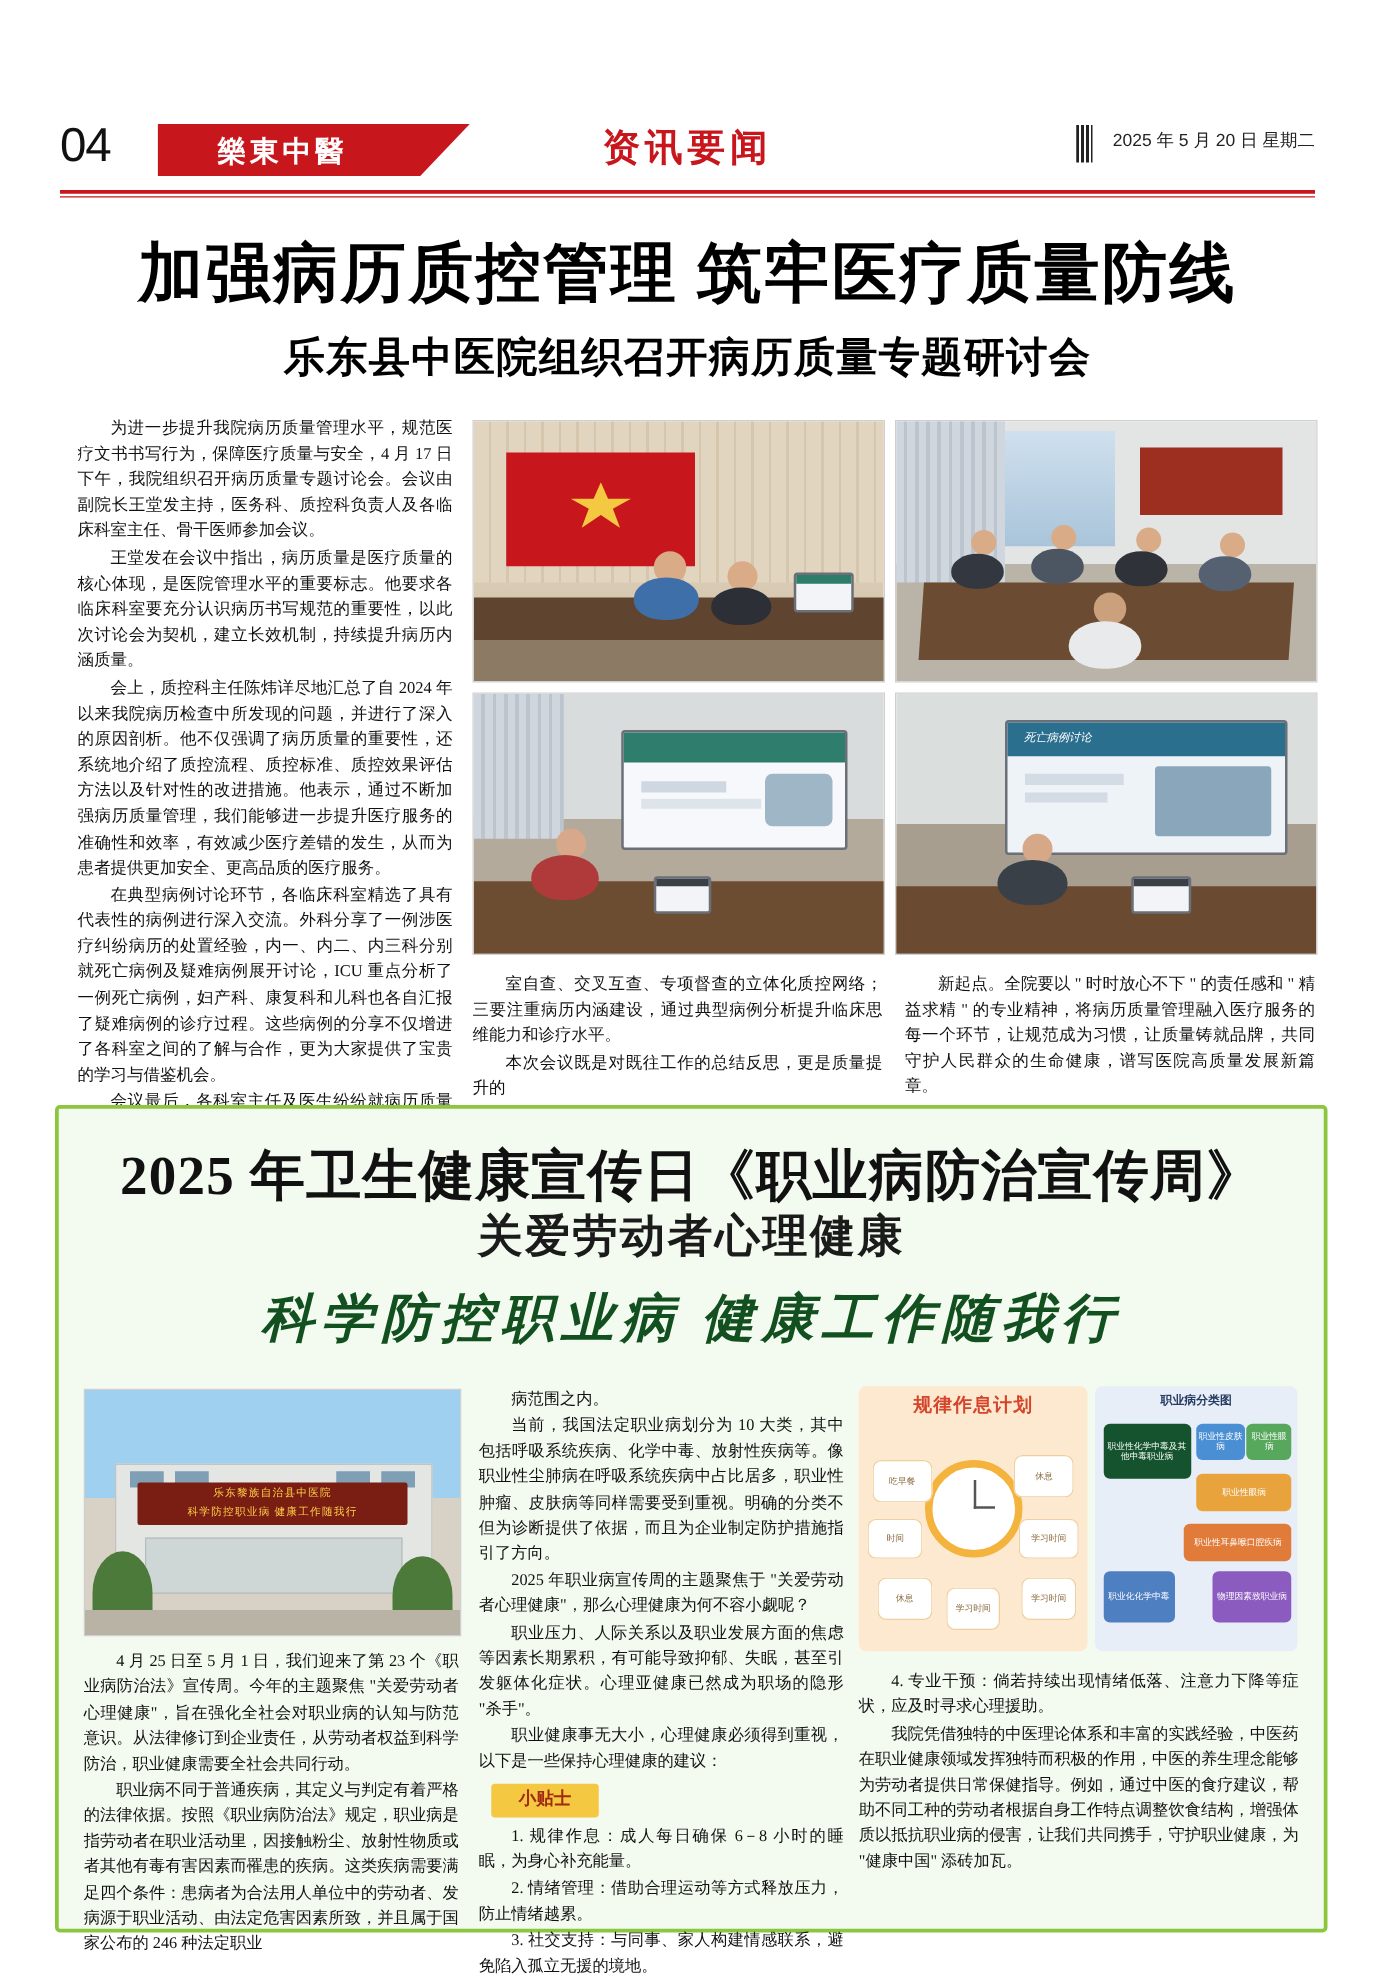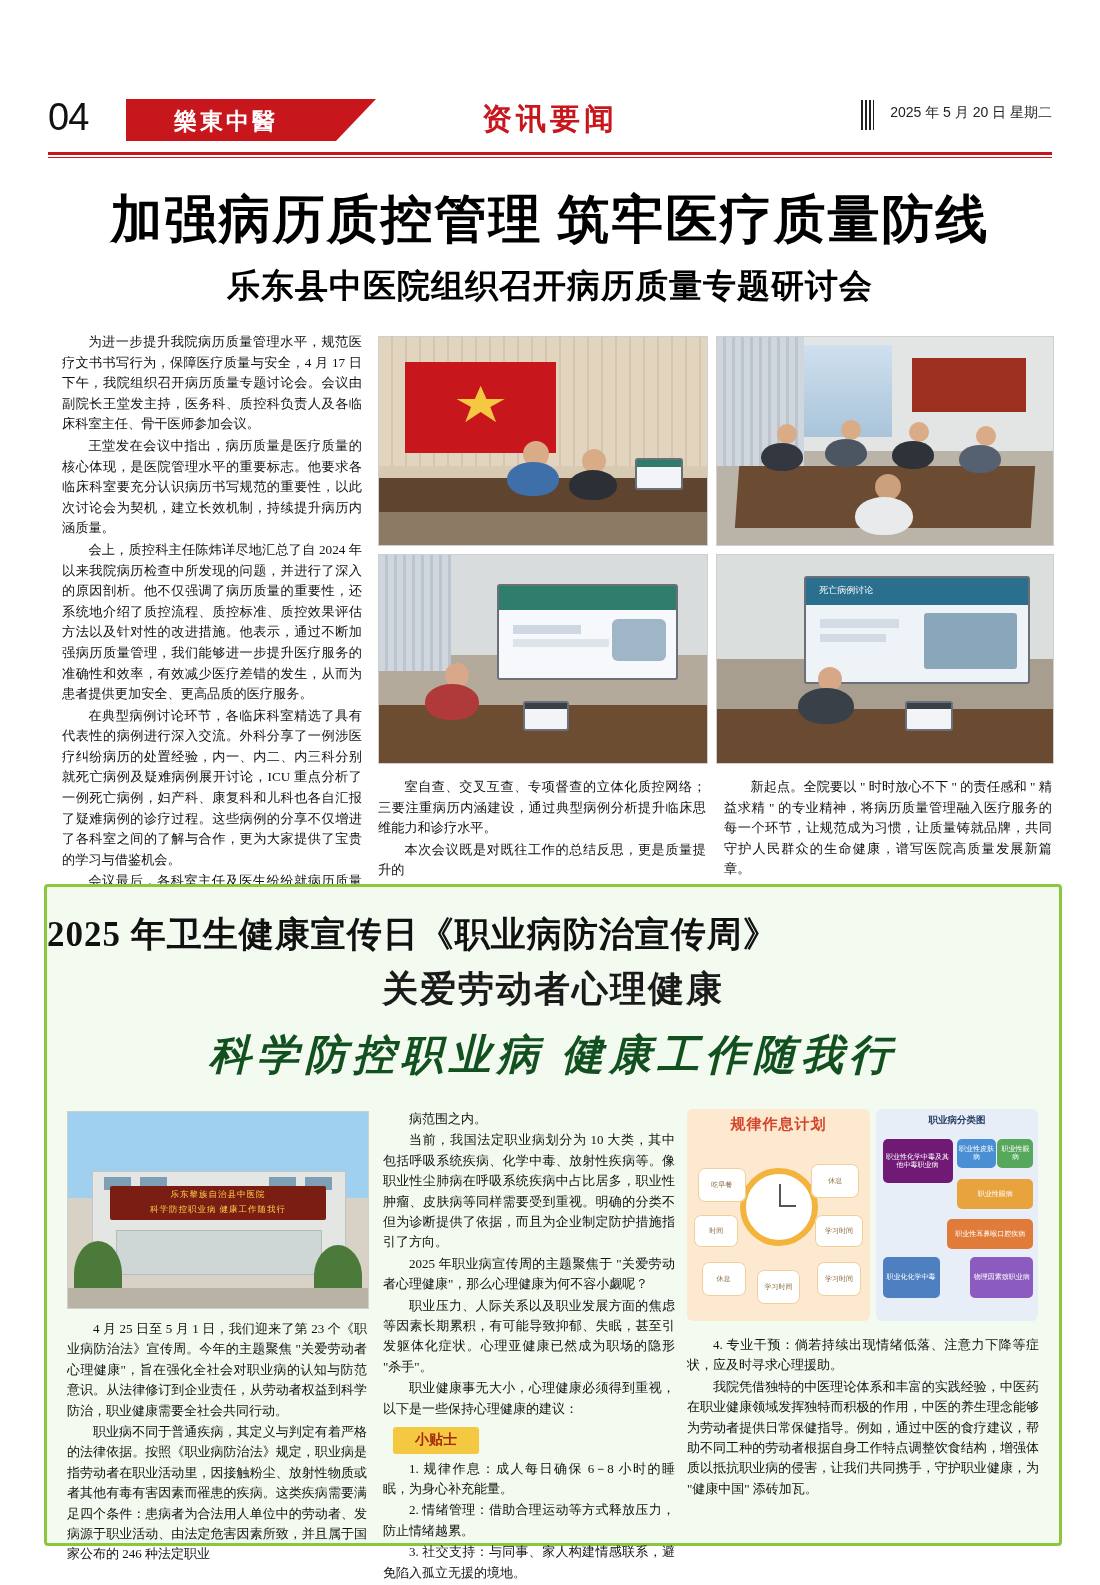--- a/index.html
+++ b/index.html
@@ -45,22 +45,22 @@
   .ph4{left:338px;top:218px;width:336px;height:208px;}
 
   .col2{position:absolute;left:378px;top:777px;width:328px;font-size:13.2px;line-height:20.6px;text-align:justify;}
   .col2 p{margin:0 0 1px 0;text-indent:2em;}
   .col3{position:absolute;left:724px;top:777px;width:328px;font-size:13.2px;line-height:20.6px;text-align:justify;}
   .col3 p{margin:0 0 1px 0;text-indent:2em;}
 
   
   .greenbox{position:absolute;left:44px;top:884px;width:1012px;height:656px;
      border:3px solid #8cc63f;background:#f3faf0;border-radius:4px;}
-  .gb-title1{position:absolute;left:0;top:24px;width:1012px;text-align:left;
-     font-size:35px;font-weight:bold;color:#111;letter-spacing:1px;}
+  .gb-title1{position:absolute;left:0;top:24px;width:1012px;text-align:center;
+     font-size:44px;font-weight:bold;color:#111;letter-spacing:1px;}
   .gb-title2{position:absolute;left:0;top:78px;width:1012px;text-align:center;
      font-size:36px;font-weight:bold;color:#1b1b1b;letter-spacing:2px;}
   .gb-title3{position:absolute;left:0;top:140px;width:1012px;text-align:center;
      font-size:42px;font-weight:bold;color:#12511f;letter-spacing:6px;
      font-style:italic;font-family:"Liberation Serif",serif;}
 
   .gb-photo{position:absolute;left:20px;top:224px;width:300px;height:196px;border:1px solid #cfcfcf;overflow:hidden;}
   .gb-col1{position:absolute;left:20px;top:432px;width:300px;font-size:13px;line-height:20.4px;text-align:justify;}
   .gb-col1 p{margin:0 0 1px 0;text-indent:2em;}
 
@@ -76,21 +76,21 @@
   
   .room{position:absolute;inset:0;}
   .rm-wall{position:absolute;inset:0;background:linear-gradient(180deg,#e7dccb 0%,#d9cbb4 60%,#cbbda6 100%);}
   .rm-panel{position:absolute;left:0;top:0;width:100%;height:62%;
      background:repeating-linear-gradient(90deg,#e2d5c0 0 12px,#d6c6ad 12px 14px);}
   .rm-banner{position:absolute;background:#c8161d;}
   .rm-table{position:absolute;background:#6f4f33;}
   .rm-floor{position:absolute;left:0;bottom:0;width:100%;height:26%;background:#9c8a74;}
   .person{position:absolute;border-radius:50% 50% 46% 46%;background:#4a4f58;}
   .head{position:absolute;border-radius:50%;background:#d9ab86;}
-  .screen{position:absolute;background:#f2f4f7;border:2px solid #6b6f77;border-radius:3px;}
+  .screen{position:absolute;background:#f2f4f7;border:2px solid #6b6f77;border-radius:3px;font-style:italic;}
   .scr-head{position:absolute;left:0;top:0;width:100%;height:26%;background:#2e7d6b;}
   .curtain{position:absolute;top:0;height:70%;background:repeating-linear-gradient(90deg,#cfd6dd 0 6px,#bcc5ce 6px 9px);}
   .window{position:absolute;background:linear-gradient(180deg,#cfe0ee,#a9c4da);}
 
   .bldg{position:absolute;inset:0;background:linear-gradient(180deg,#9fd0ef 0 44%,#d8d2c6 44% 100%);}
   .bldg-body{position:absolute;left:8%;top:30%;width:84%;height:52%;background:#e4e6e3;border:1px solid #c2c4c1;}
   .bldg-win{position:absolute;background:#7f9fb5;}
   .bldg-led{position:absolute;left:14%;top:38%;width:72%;height:17%;background:#7a1d12;border-radius:2px;}
   .bldg-led span{display:block;color:#ffd14a;font-size:8.5px;text-align:center;line-height:1.5;padding-top:2px;letter-spacing:1px;}
   .bldg-tree{position:absolute;bottom:0;background:#4c7a3b;border-radius:50% 50% 30% 30%;}
@@ -289,21 +289,21 @@
             </div>
           <div class="pchip" style="left:38%;top:76%;width:24%;height:16%;">
               <i>学习时间</i>
             </div>
           <div class="pchip" style="right:5%;top:72%;width:24%;height:16%;">
               <i>学习时间</i>
             </div>
         </div>
         <div class="poster-r">
           <div class="rtitle">职业病分类图</div>
-          <div class="rbox" style="left:4%;top:14%;width:42%;height:20%;background:#701a75;">
+          <div class="rbox" style="left:4%;top:14%;width:42%;height:20%;background:#14532d;">
               <span>职业性化学中毒及其他中毒职业病</span>
             </div>
           <div class="rbox" style="left:50%;top:14%;width:23%;height:13%;background:#4a8fd4;">
               <span>职业性皮肤病</span>
             </div>
           <div class="rbox" style="left:75%;top:14%;width:21%;height:13%;background:#57a85c;">
               <span>职业性眼病</span>
             </div>
           <div class="rbox" style="left:50%;top:33%;width:46%;height:13%;background:#e8a33d;">
               <span>职业性眼病</span>

